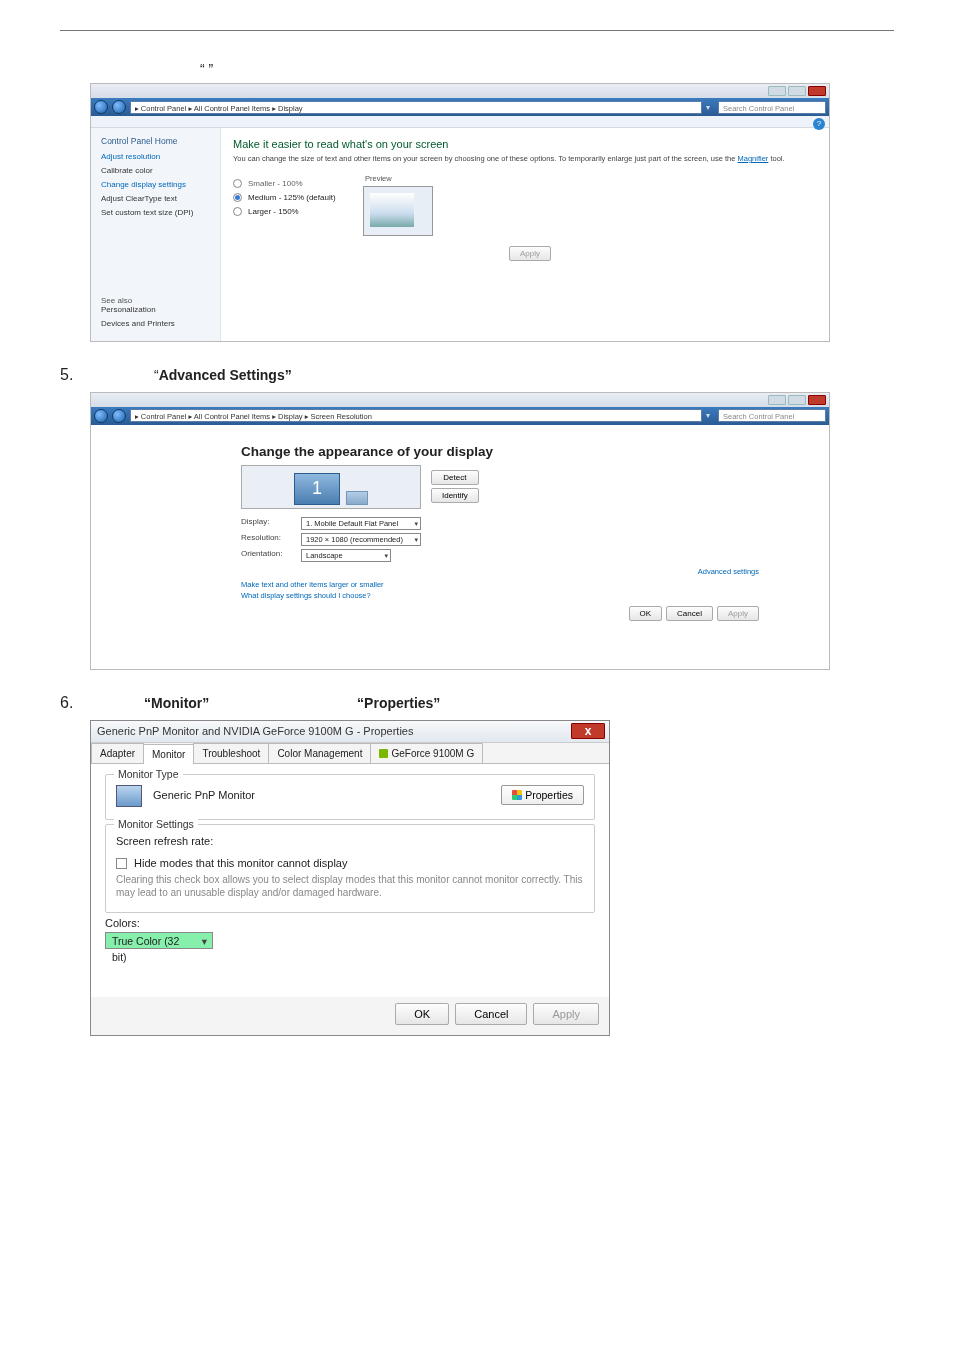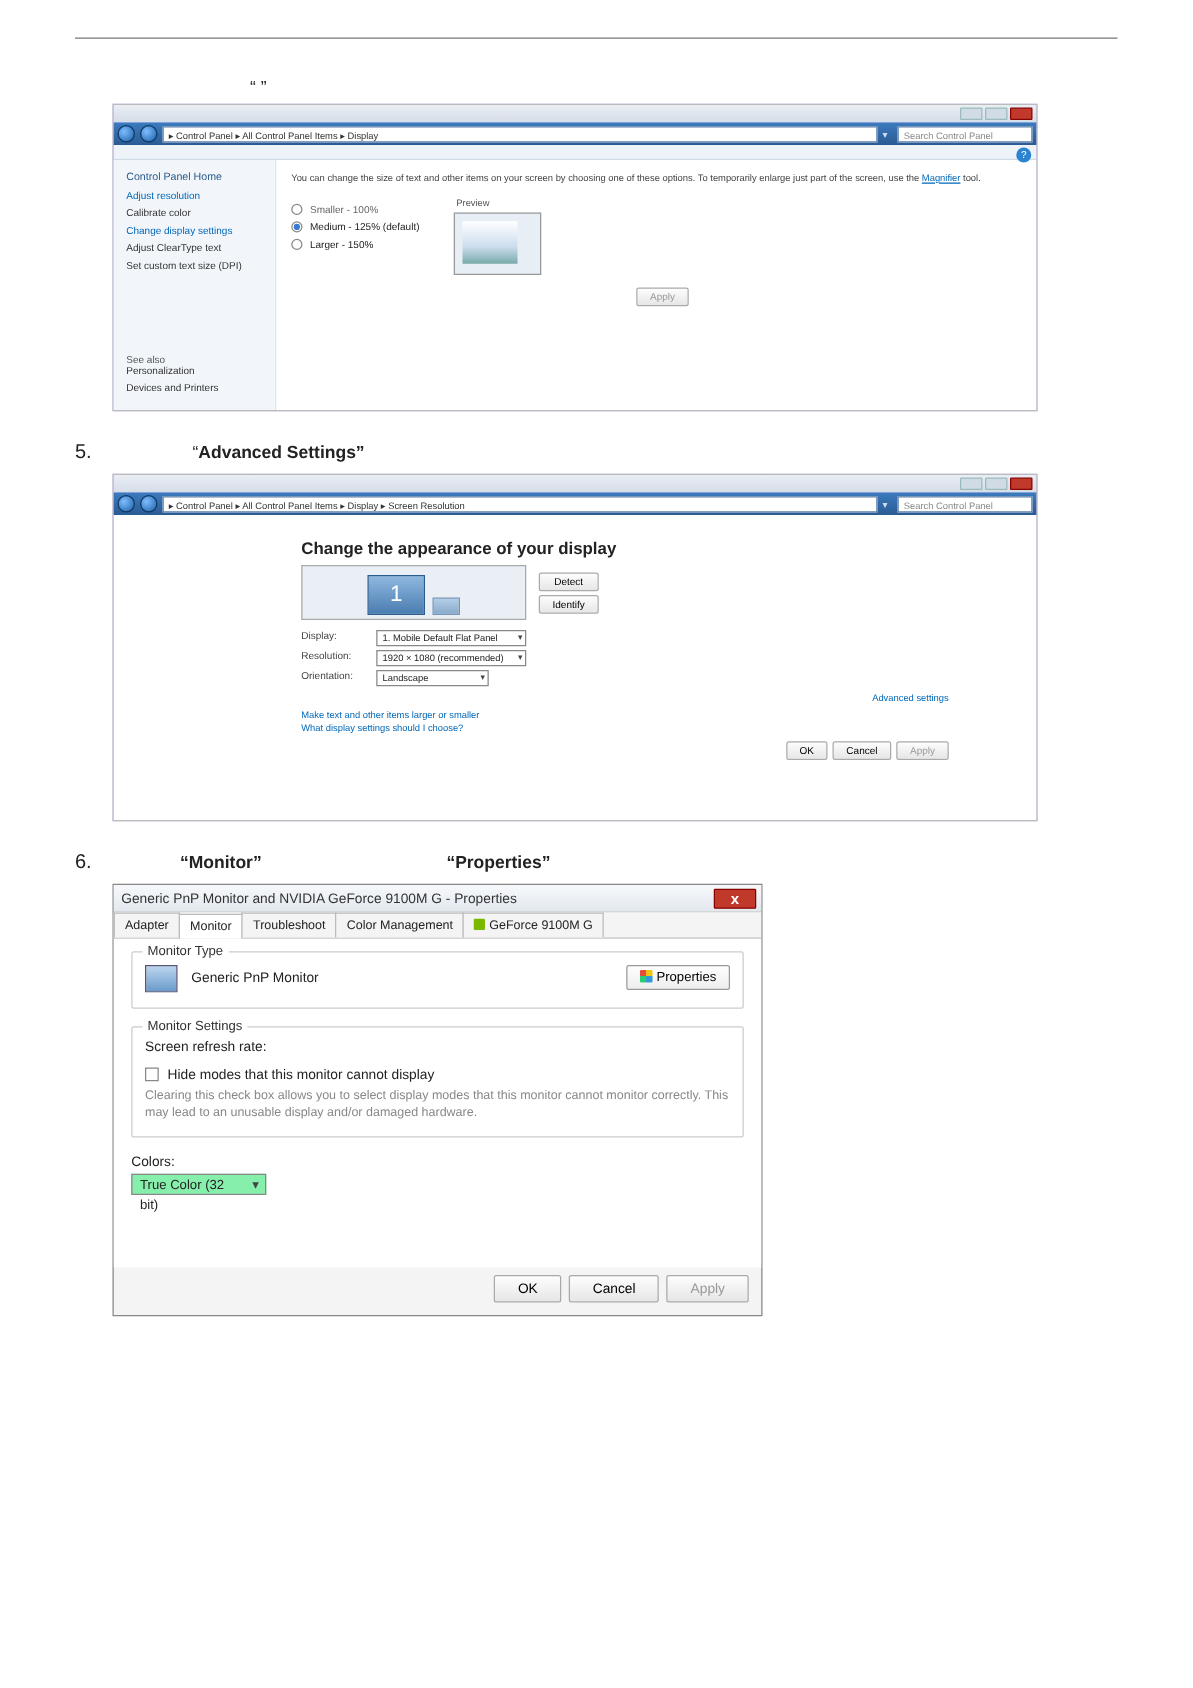--- a/index.html
+++ b/index.html
@@ -11,21 +11,21 @@
     margin: 0;
     padding: 30px 60px;
     width: 954px;
   }
   .hr-top { border-top: 1px solid #777; margin: 0 0 30px 0; }
   .step-row { display: flex; align-items: baseline; margin: 14px 0 8px 0; font-size: 14px; }
   .step-num { width: 34px; font-size: 16px; }
   .step-text b { font-weight: 700; }
   .figure {
     border: 1px solid #bbb;
-    background: #c4b5fd;
+    background: #fdba74;
     margin: 6px 10px 24px 0;
   }
   
   .win-titlebar {
     height: 14px;
     background: linear-gradient(#eaeef4,#d5dde8);
     display: flex;
     justify-content: flex-end;
     gap: 0;
     padding-right: 2px;
@@ -130,21 +130,21 @@
   }
   .dlg-close {
     margin-left:auto; width:34px;height:16px;background:#c0392b;color:#fff;
     text-align:center;line-height:14px;font-weight:bold;border:1px solid #800;border-radius:1px;font-size:12px;
   }
   .tabs { display:flex; background:#f4f4f4; border-bottom:1px solid #bbb; font-size:10px; }
   .tab { padding:4px 8px; border:1px solid #bbb; border-bottom:none; background:#f4f4f4; margin-right:-1px; }
   .tab.active { background:#fff; position:relative; top:1px; }
   .tab .nv-icon { display:inline-block;width:9px;height:9px;background:#7ab800;border-radius:1px;margin-right:3px;vertical-align:-1px;}
   .dlg-body { background:#fff; padding:10px 14px; }
-  .grp { border:1px solid #ccc; border-radius:2px; padding:10px 10px 12px 10px; margin-bottom:14px; position:relative; }
+  .grp { border:1px solid #ccc; border-radius:2px; padding:10px 10px 12px 10px; margin-bottom:4px; position:relative; }
   .grp > .legend { position:absolute; top:-7px; left:8px; background:#fff; padding:0 4px; font-size:10.5px; color:#333; }
   .mon-icon { width:26px;height:22px;background:linear-gradient(#bcd5ee,#6a9bcb);border:1px solid #557; display:inline-block; vertical-align:middle; margin-right:8px; }
   .prop-btn {
     float:right; border:1px solid #999; background:linear-gradient(#fefefe,#eee);
     padding:3px 10px; font-size:10.5px; border-radius:2px;
   }
   .shield { display:inline-block; width:10px;height:10px;margin-right:3px;vertical-align:-1px;
     background: conic-gradient(#f1c40f 0 25%, #3498db 0 50%, #2ecc71 0 75%, #e74c3c 0); border-radius:1px;}
   .sel-wide {
     border:1px solid #888; background:#fff; height:18px; line-height:17px; font-size:10.5px;
@@ -188,20 +188,21 @@
       <span class="plain">Calibrate color</span>
       <a class="lnk">Change display settings</a>
       <span class="plain">Adjust ClearType text</span>
       <span class="plain">Set custom text size (DPI)</span>
       <div class="spacer"></div>
       <span class="seealso">See also</span>
       <span class="plain">Personalization</span>
       <span class="plain">Devices and Printers</span>
     </div>
     <div class="content">
+      <h2 class="green">Make it easier to read what's on your screen</h2>
       <p class="desc">
         <span>You can change the size of text and other items on your screen by choosing one of these options. To temporarily enlarge just part of the screen, use the </span><a>Magnifier</a><span> tool.</span>
       </p>
       <div class="layout-row">
         <div class="radios-col">
           <div class="radio-row">
               <span class="radio"></span>
               <span>Smaller - 100%</span>
             </div>
           <div class="radio-row">

